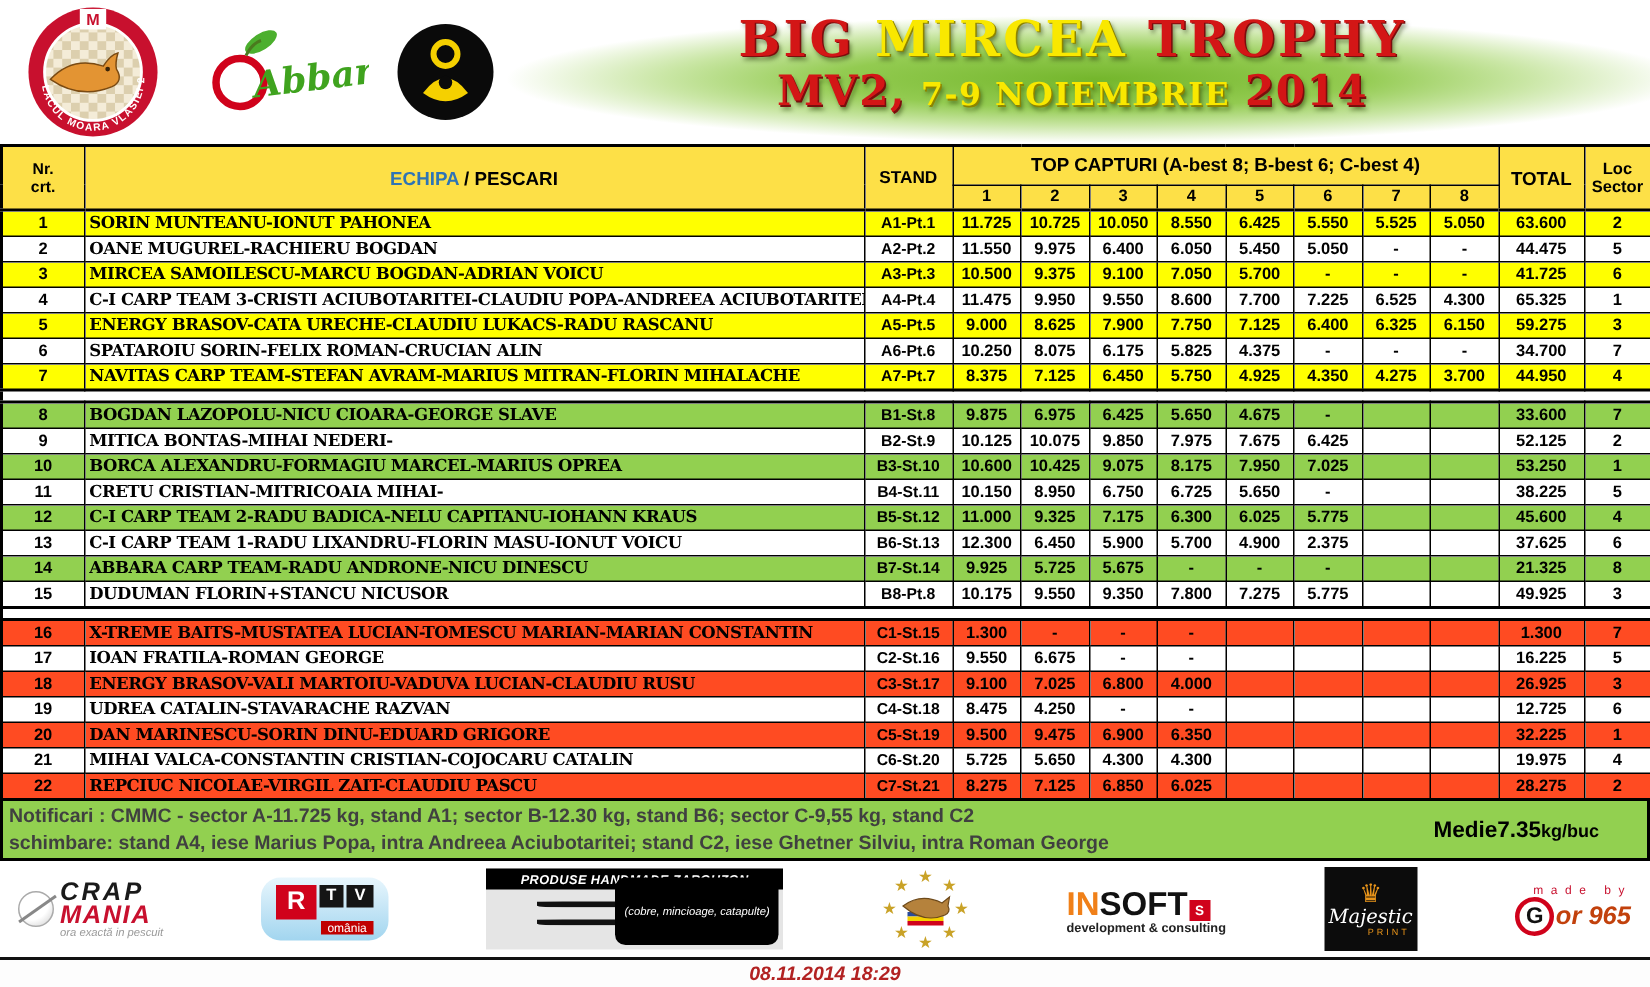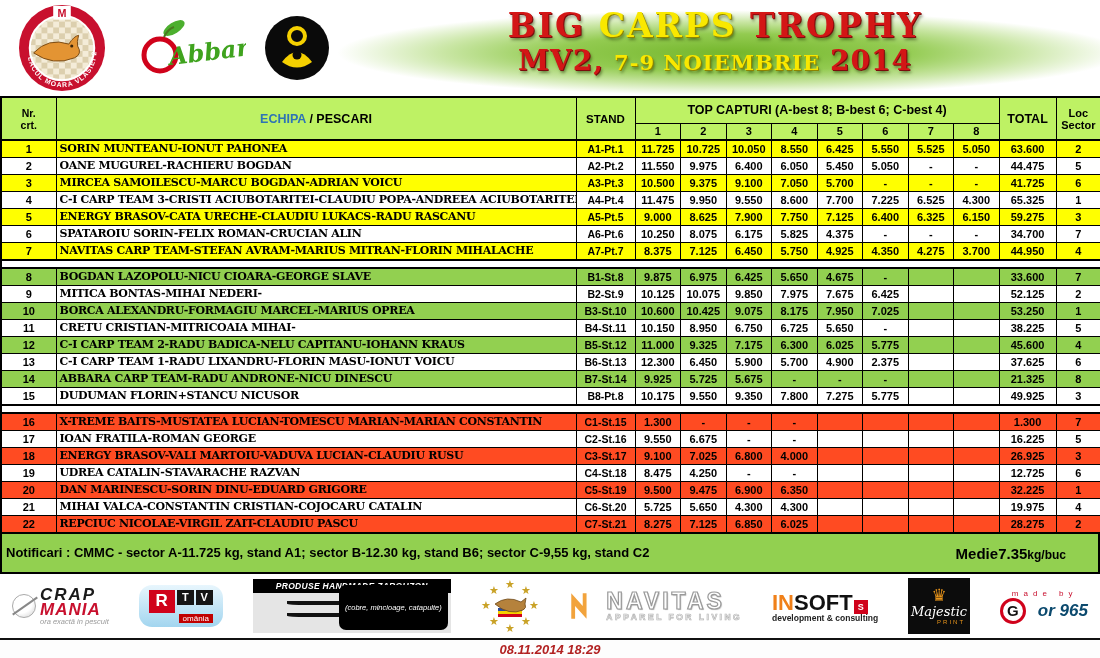--- a/index.html
+++ b/index.html
@@ -23,21 +23,21 @@
   .t1 { font-size:33px; font-weight:bold; letter-spacing:2px; line-height:36px; }
   .t2 { font-size:26px; font-weight:bold; letter-spacing:1px; line-height:34px; }
   .t-red { color:#D31616; text-shadow:1px 1px 0 #7b0d0d, 2px 3px 3px rgba(40,60,10,0.55); }
   .t-yel { color:#F9E800; text-shadow:1px 1px 0 #8d8400, 2px 3px 3px rgba(40,60,10,0.55); }
   .t2 .t-yel { font-size:21px; }
   .t2 .t-red { font-size:28px; }
 
   
   table { border-collapse:collapse; table-layout:fixed; width:1100px; border:2px solid #000; }
   th, td { border:1px solid #000; overflow:hidden; white-space:nowrap; }
-  thead th { background:#bef264; font-weight:bold; color:#000; text-align:center; }
+  thead th { background:#fde047; font-weight:bold; color:#000; text-align:center; }
   .h-row1 th { height:26px; }
   .h-row2 th { height:17px; font-size:11px; }
   thead tr:last-child th, thead th[rowspan] { border-bottom:2px solid #000; }
   .h-nr { font-size:10.5px; line-height:12px; }
   .h-echipa { font-size:12.5px; }
   .h-echipa .blue { color:#2E74B5; }
   .h-stand { font-size:11.5px; }
   .h-top { font-size:12.5px; }
   .h-total { font-size:12.5px; }
   .h-loc { font-size:11px; line-height:12px; }
@@ -48,21 +48,21 @@
   td.c-total { font-size:11px; }
   .band-yellow td { background:#FFFF00; }
   .band-green  td { background:#92D050; }
   .band-red    td { background:#FF4B22; }
   .band-white  td { background:#FFFFFF; }
   .gap-row td { height:8px; background:#fff; border-top:2px solid #000; border-bottom:2px solid #000; }
 
   
   .notes { height:40px; background:#92D050; border:2px solid #000; border-top:none; display:flex; align-items:center; }
   .notes-lines { flex:1; padding-left:4px; }
-  .notes-line { font-size:13px; font-weight:bold; color:#000000; line-height:18px; }
+  .notes-line { font-size:13px; font-weight:bold; color:#404040; line-height:18px; }
   .medie { display:flex; align-items:baseline; padding-right:32px; }
   .medie-label, .medie-value { font-size:15px; font-weight:bold; }
   .medie-unit { font-size:12px; font-weight:bold; }
 
   
   .footer-band { flex:1; display:flex; align-items:center; justify-content:space-between; padding:0 12px; background:#fff; }
   .flogo { display:flex; align-items:center; }
 
   .crap { gap:4px; }
   .crap-ball { width:24px; height:24px; border-radius:50%; border:1px solid #aaa;
@@ -98,21 +98,21 @@
   .majestic { width:62px; height:56px; background:#0c0c0c; flex-direction:column; justify-content:center; }
   .maj-crown { color:#E8941A; font-size:17px; line-height:16px; }
   .maj-name { color:#fff; font-family:"DejaVu Serif", serif; font-style:italic; font-size:13px; line-height:15px; }
   .maj-sub { color:#E8941A; font-size:6px; letter-spacing:2px; align-self:flex-end; padding-right:5px; }
 
   .gor { flex-direction:column; align-items:flex-start; }
   .gor-made { color:#C8102E; font-size:8px; letter-spacing:5px; padding-left:12px; }
   .gor-row { display:flex; align-items:center; }
   .gor-g { width:26px; height:26px; border:3.5px solid #D0021B; border-radius:50%; color:#111;
     font-weight:900; font-size:15px; line-height:19px; text-align:center; }
-  .gor-rest { font-weight:900; font-style:italic; font-size:17px; color:#0c4a6e; margin-left:12px; }
+  .gor-rest { font-weight:900; font-style:italic; font-size:17px; color:#c2410c; margin-left:1px; }
 
   
   .stamp-bar { height:20px; border-top:2px solid #111; text-align:center; background:#fdfdfd; }
   .stamp { color:#B22222; font-weight:bold; font-style:italic; font-size:13px; line-height:18px; }
 </style>
 </head>
 <body>
 
 <div class="top-band">
   <div class="tlogo logo-club">
@@ -154,21 +154,21 @@
       <circle cx="33" cy="33" r="32" fill="#0a0a0a"></circle>
       <circle cx="33" cy="21" r="8" fill="none" stroke="#F5D000" stroke-width="4"></circle>
       <path d="M18 47 q15 -20 30 0 q-15 11 -30 0z" fill="#F5D000"></path>
       <circle cx="33" cy="40" r="4.5" fill="#0a0a0a"></circle>
     </svg>
   </div>
 
   <div class="title-area">
     <div class="t1">
       <span class="t-red">BIG</span>
-      <span class="t-yel">CARPS</span>
+      <span class="t-yel">MIRCEA</span>
       <span class="t-red">TROPHY</span>
     </div>
     <div class="t2">
       <span class="t-red">MV2,</span>
       <span class="t-yel">7-9 NOIEMBRIE</span>
       <span class="t-red">2014</span>
     </div>
   </div>
 </div>
 
@@ -552,20 +552,21 @@
         <td class="c-cap"></td>
         <td class="c-total">28.275</td>
         <td class="c-loc">2</td>
       </tr>
     </tbody>
 </table>
 
 <div class="notes">
   <div class="notes-lines">
     <div class="notes-line">Notificari : CMMC - sector A-11.725 kg, stand A1; sector B-12.30 kg, stand B6; sector C-9,55 kg, stand C2</div>
+    <div class="notes-line">schimbare: stand A4, iese Marius Popa, intra Andreea Aciubotaritei; stand C2, iese Ghetner Silviu, intra Roman George</div>
   </div>
   <div class="medie">
     <span class="medie-label">Medie</span>
     <span class="medie-value">7.35</span>
     <span class="medie-unit">kg/buc</span>
   </div>
 </div>
 
 <div class="footer-band">
   <div class="flogo crap">
@@ -603,29 +604,20 @@
         <text x="5" y="31">★</text>
           <text x="13" y="16">★</text>
       </g>
       <rect x="17" y="30" width="24" height="3" fill="#2a4b9b"></rect>
         <rect x="17" y="33" width="24" height="3" fill="#f5d000"></rect>
         <rect x="17" y="36" width="24" height="3" fill="#d0021b"></rect>
       <path d="M14 26 q12 -9 26 -2 l5 -4 l-1 6 q2 4 -2 6 q-14 6 -28 -6z" fill="#B5823C" stroke="#6e4a1a" stroke-width="0.8"></path>
     </svg>
   </div>
 
-  <div class="flogo nav">
-    <svg width="32" height="28" viewBox="0 0 24 22">
-      <path d="M2 21 V1 l9 10 V1 h3 v20 l-9 -10 v10 z" fill="#F2A33C"></path>
-    </svg>
-    <div>
-      <div class="nav-name">NAVITAS</div>
-      <div class="nav-sub">APPAREL FOR LIVING</div>
-    </div>
-  </div>
 
   <div class="flogo insoft">
     <div>
       <span class="ins-in">IN</span><span class="ins-soft">SOFT</span><span class="ins-s">S</span>
     </div>
     <div class="ins-sub">development &amp; consulting</div>
   </div>
 
   <div class="flogo majestic">
     <div class="maj-crown">♛</div>

